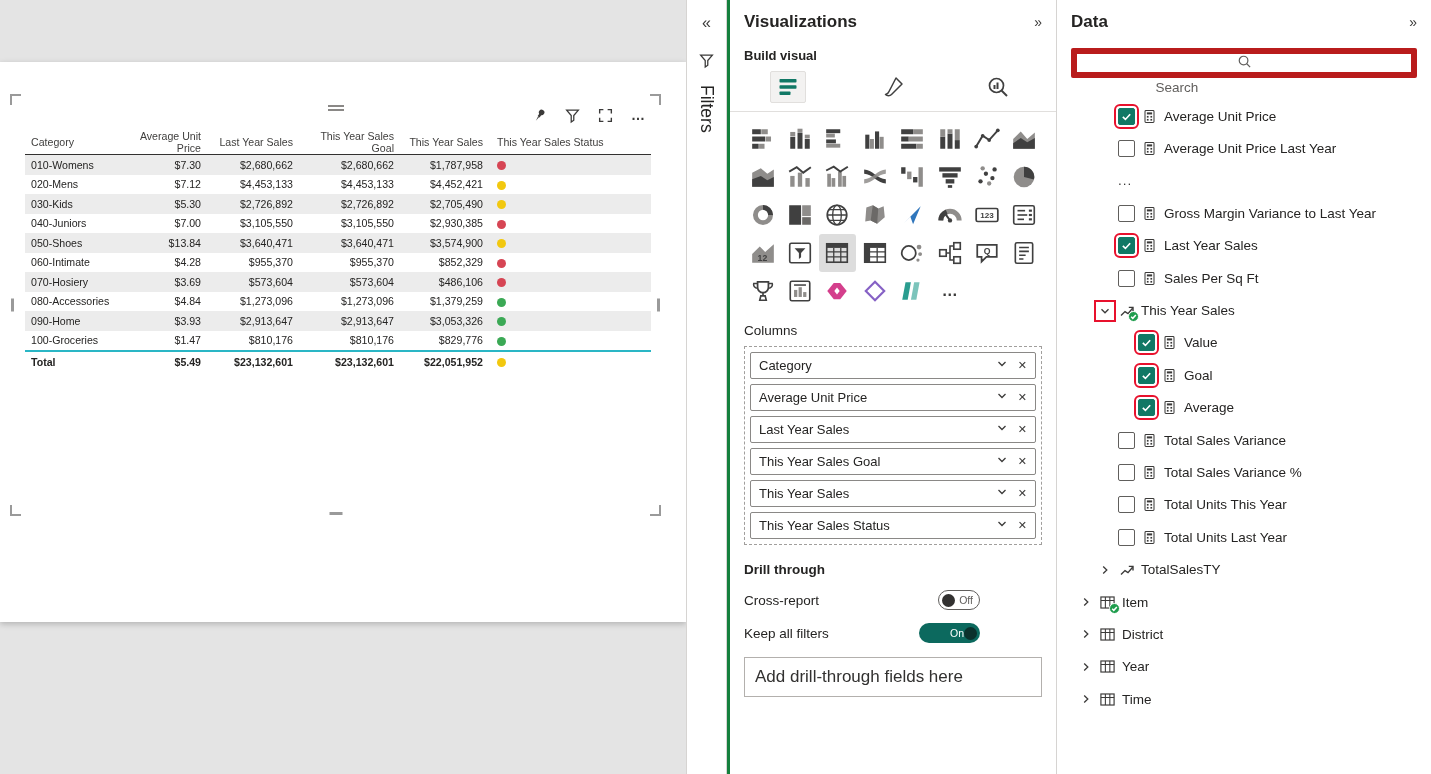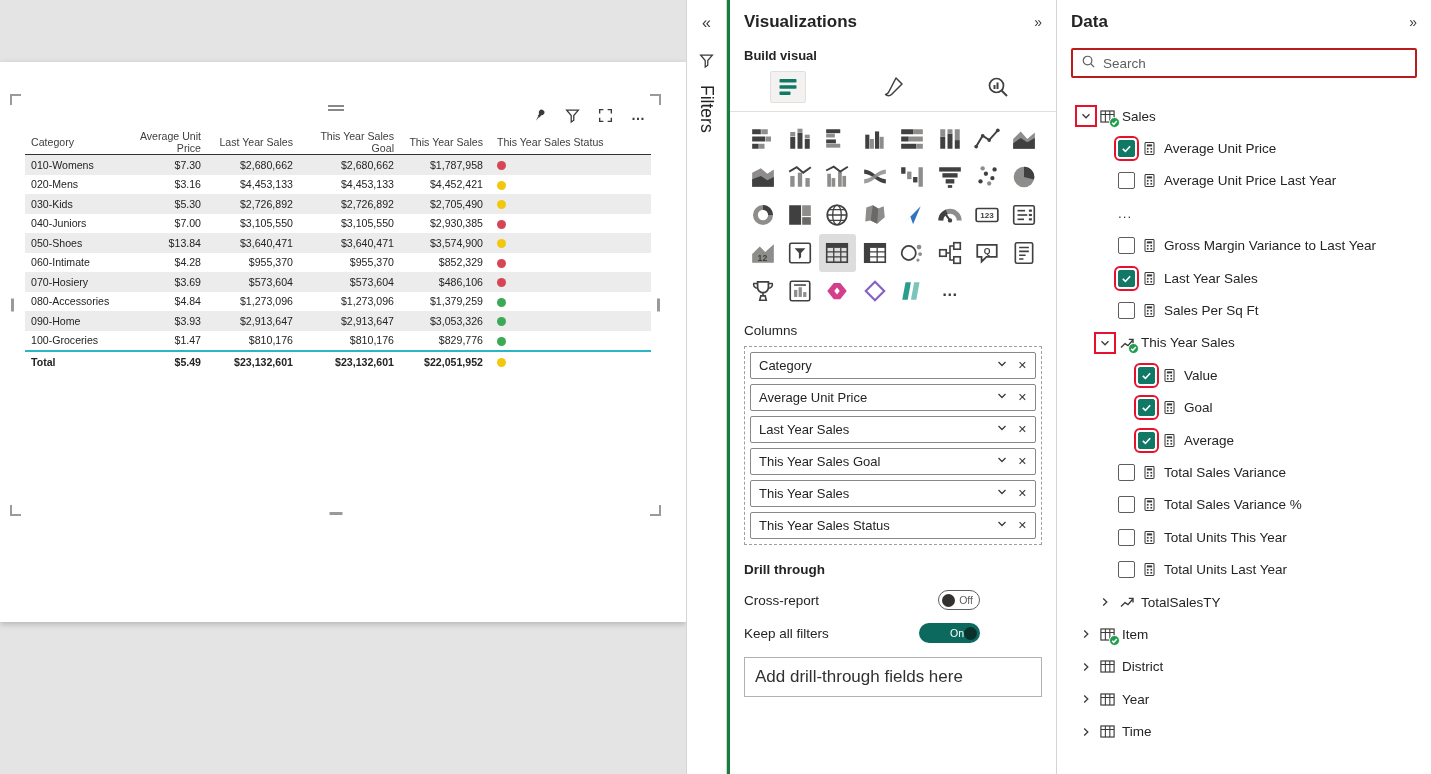--- a/index.html
+++ b/index.html
@@ -72,21 +72,21 @@
   .drow { display:flex; justify-content:space-between; align-items:center; margin-top:13px; font-size:13.5px; padding-right:62px; }
   .toggle { height:20px; border-radius:10px; display:flex; align-items:center; font-size:10.5px; cursor:pointer; }
   .toggle.off { width:42px; border:1px solid #605e5c; background:#fff; color:#605e5c; padding:0 6px 0 3px; justify-content:space-between; }
   .toggle.off .knob { width:13px; height:13px; border-radius:50%; background:#323130; }
   .toggle.on { width:61px; background:#0c695e; color:#fff; padding:0 3px 0 7px; justify-content:flex-end; }
   .toggle.on .knob { width:13px; height:13px; border-radius:50%; background:#0b312c; }
   .droparea { margin-top:14px; height:40px; border:1px solid #b3b0ad; display:flex; align-items:center; padding-left:10px; font-size:17px; color:#323130; background:#fff; }
 
   
   .dpane { position:absolute; left:1056px; top:0; width:375px; height:774px; background:#fff; border-left:1px solid #d6d4d2; padding:0 14px; }
-  .search { margin-top:16px; height:30px; border:2px solid #b91c1c; border-radius:2px; display:flex; align-items:center; padding:0 8px; gap:7px; background:#fff; }
+  .search { margin-top:16px; height:30px; border:6px solid #b91c1c; border-radius:2px; display:flex; align-items:center; padding:0 8px; gap:7px; background:#fff;flex-direction:column; }
   .search input { border:none; outline:none; flex:1; font-size:13.5px; font-family:inherit; color:#252423; background:transparent; }
   .search input::placeholder { color:#605e5c; }
   .tree { margin-top:22px; }
   .trow2 { display:flex; align-items:center; height:32.4px; gap:6px; font-size:13.5px; color:#252423; cursor:pointer; }
   .exp { width:14px; height:14px; display:flex; align-items:center; justify-content:center; flex:none; }
   .cb { width:17px; height:17px; border:1px solid #605e5c; border-radius:2px; background:#fff; flex:none; display:flex; align-items:center; justify-content:center; }
   .cb.checked { background:#117865; border-color:#117865; }
   .hl { outline:2px solid #e8112d; outline-offset:2px; }
   .ticon { position:relative; width:17px; height:17px; display:flex; align-items:center; justify-content:center; flex:none; }
   .badge { position:absolute; right:-4px; bottom:-3px; width:11px; height:11px; border-radius:50%; background:#1f9d4d; border:1.5px solid #fff; display:flex; align-items:center; justify-content:center; }
@@ -146,21 +146,21 @@
             <div class="trow odd">
               <div class="tc l">010-Womens</div>
               <div class="tc r">$7.30</div>
               <div class="tc r">$2,680,662</div>
               <div class="tc r">$2,680,662</div>
               <div class="tc r">$1,787,958</div>
               <div class="tc s"><span class="dot red"></span></div>
             </div>
             <div class="trow">
               <div class="tc l">020-Mens</div>
-              <div class="tc r">$3.16</div>
+              <div class="tc r">$7.12</div>
               <div class="tc r">$4,453,133</div>
               <div class="tc r">$4,453,133</div>
               <div class="tc r">$4,452,421</div>
               <div class="tc s"><span class="dot yellow"></span></div>
             </div>
             <div class="trow odd">
               <div class="tc l">030-Kids</div>
               <div class="tc r">$5.30</div>
               <div class="tc r">$2,726,892</div>
               <div class="tc r">$2,726,892</div>
@@ -689,344 +689,325 @@
       <span class="pcol">»</span>
     </div>
     <div class="search">
       <span class="sicon"><svg width="15" height="15" viewBox="0 0 16 16">
             <circle cx="7" cy="7" r="4.6" fill="none" stroke="#605e5c" stroke-width="1.3"></circle>
             <line x1="10.4" y1="10.4" x2="14" y2="14" stroke="#605e5c" stroke-width="1.3"></line>
           </svg></span>
       <input placeholder="Search" style="">
     </div>
     <div class="tree">
-        <div class="trow2" style="padding-left: 8px;">
+        <div class="trow2" style="padding-left: 47px;">
+          <span class="cb checked hl">
+            <svg width="11" height="11" viewBox="0 0 12 12">
+              <polyline points="2,6.5 4.8,9.2 10,3.5" fill="none" stroke="#fff" stroke-width="1.8"></polyline>
+            </svg>
+          </span>
+          <span class="ticon">
+            <svg width="15" height="15" viewBox="0 0 16 16">
+              <rect x="3.2" y="1.6" width="9.6" height="12.8" rx="1" fill="none" stroke="#3b3a39" stroke-width="1.1"></rect>
+              <rect x="5.2" y="3.6" width="5.6" height="2.2" fill="#3b3a39"></rect>
+              <g fill="#3b3a39">
+                <rect x="5.2" y="7.4" width="1.8" height="1.8"></rect>
+                <rect x="9" y="7.4" width="1.8" height="1.8"></rect>
+                <rect x="5.2" y="10.6" width="1.8" height="1.8"></rect>
+                <rect x="9" y="10.6" width="1.8" height="1.8"></rect>
+              </g>
+            </svg>
+          </span>
+          <span class="tlabel">Average Unit Price</span>
+        </div>
+        <div class="trow2" style="padding-left: 47px;">
+          <span class="cb unchecked"></span>
+          <span class="ticon">
+            <svg width="15" height="15" viewBox="0 0 16 16">
+              <rect x="3.2" y="1.6" width="9.6" height="12.8" rx="1" fill="none" stroke="#3b3a39" stroke-width="1.1"></rect>
+              <rect x="5.2" y="3.6" width="5.6" height="2.2" fill="#3b3a39"></rect>
+              <g fill="#3b3a39">
+                <rect x="5.2" y="7.4" width="1.8" height="1.8"></rect>
+                <rect x="9" y="7.4" width="1.8" height="1.8"></rect>
+                <rect x="5.2" y="10.6" width="1.8" height="1.8"></rect>
+                <rect x="9" y="10.6" width="1.8" height="1.8"></rect>
+              </g>
+            </svg>
+          </span>
+          <span class="tlabel">Average Unit Price Last Year</span>
+        </div>
+        <div class="trow2" style="padding-left: 47px;">
+          <span class="tlabel tell">...</span>
+        </div>
+        <div class="trow2" style="padding-left: 47px;">
+          <span class="cb unchecked"></span>
+          <span class="ticon">
+            <svg width="15" height="15" viewBox="0 0 16 16">
+              <rect x="3.2" y="1.6" width="9.6" height="12.8" rx="1" fill="none" stroke="#3b3a39" stroke-width="1.1"></rect>
+              <rect x="5.2" y="3.6" width="5.6" height="2.2" fill="#3b3a39"></rect>
+              <g fill="#3b3a39">
+                <rect x="5.2" y="7.4" width="1.8" height="1.8"></rect>
+                <rect x="9" y="7.4" width="1.8" height="1.8"></rect>
+                <rect x="5.2" y="10.6" width="1.8" height="1.8"></rect>
+                <rect x="9" y="10.6" width="1.8" height="1.8"></rect>
+              </g>
+            </svg>
+          </span>
+          <span class="tlabel">Gross Margin Variance to Last Year</span>
+        </div>
+        <div class="trow2" style="padding-left: 47px;">
+          <span class="cb checked hl">
+            <svg width="11" height="11" viewBox="0 0 12 12">
+              <polyline points="2,6.5 4.8,9.2 10,3.5" fill="none" stroke="#fff" stroke-width="1.8"></polyline>
+            </svg>
+          </span>
+          <span class="ticon">
+            <svg width="15" height="15" viewBox="0 0 16 16">
+              <rect x="3.2" y="1.6" width="9.6" height="12.8" rx="1" fill="none" stroke="#3b3a39" stroke-width="1.1"></rect>
+              <rect x="5.2" y="3.6" width="5.6" height="2.2" fill="#3b3a39"></rect>
+              <g fill="#3b3a39">
+                <rect x="5.2" y="7.4" width="1.8" height="1.8"></rect>
+                <rect x="9" y="7.4" width="1.8" height="1.8"></rect>
+                <rect x="5.2" y="10.6" width="1.8" height="1.8"></rect>
+                <rect x="9" y="10.6" width="1.8" height="1.8"></rect>
+              </g>
+            </svg>
+          </span>
+          <span class="tlabel">Last Year Sales</span>
+        </div>
+        <div class="trow2" style="padding-left: 47px;">
+          <span class="cb unchecked"></span>
+          <span class="ticon">
+            <svg width="15" height="15" viewBox="0 0 16 16">
+              <rect x="3.2" y="1.6" width="9.6" height="12.8" rx="1" fill="none" stroke="#3b3a39" stroke-width="1.1"></rect>
+              <rect x="5.2" y="3.6" width="5.6" height="2.2" fill="#3b3a39"></rect>
+              <g fill="#3b3a39">
+                <rect x="5.2" y="7.4" width="1.8" height="1.8"></rect>
+                <rect x="9" y="7.4" width="1.8" height="1.8"></rect>
+                <rect x="5.2" y="10.6" width="1.8" height="1.8"></rect>
+                <rect x="9" y="10.6" width="1.8" height="1.8"></rect>
+              </g>
+            </svg>
+          </span>
+          <span class="tlabel">Sales Per Sq Ft</span>
+        </div>
+        <div class="trow2" style="padding-left: 27px;">
           <span class="exp hl">
             <svg width="12" height="12" viewBox="0 0 12 12">
               <polyline points="2.5,4.2 6,7.8 9.5,4.2" fill="none" stroke="#3b3a39" stroke-width="1.3"></polyline>
             </svg>
           </span>
           <span class="ticon">
-            <svg width="17" height="17" viewBox="0 0 16 16">
-              <rect x="1.8" y="2.8" width="12.4" height="10.4" fill="none" stroke="#3b3a39" stroke-width="1.1"></rect>
-              <path d="M1.8,6.2 h12.4 M6,2.8 v10.4 M10.2,2.8 v10.4" stroke="#3b3a39" stroke-width="1" fill="none"></path>
+            <svg width="16" height="16" viewBox="0 0 16 16">
+              <path d="M2,12.6 L6,8.6 L9,10.6 L13.6,5.2" fill="none" stroke="#3b3a39" stroke-width="1.4"></path>
+              <path d="M9.8,4.4 h4.2 v4.2" fill="none" stroke="#3b3a39" stroke-width="1.4"></path>
             </svg>
             <span class="badge">
               <svg width="7" height="7" viewBox="0 0 12 12">
                 <polyline points="2,6.5 4.8,9.2 10,3.5" fill="none" stroke="#fff" stroke-width="2.6"></polyline>
               </svg>
             </span>
           </span>
-          <span class="tlabel">Sales</span>
-        </div>
-        <div class="trow2" style="padding-left: 47px;">
+          <span class="tlabel">This Year Sales</span>
+        </div>
+        <div class="trow2" style="padding-left: 67px;">
           <span class="cb checked hl">
             <svg width="11" height="11" viewBox="0 0 12 12">
               <polyline points="2,6.5 4.8,9.2 10,3.5" fill="none" stroke="#fff" stroke-width="1.8"></polyline>
             </svg>
           </span>
           <span class="ticon">
             <svg width="15" height="15" viewBox="0 0 16 16">
               <rect x="3.2" y="1.6" width="9.6" height="12.8" rx="1" fill="none" stroke="#3b3a39" stroke-width="1.1"></rect>
               <rect x="5.2" y="3.6" width="5.6" height="2.2" fill="#3b3a39"></rect>
               <g fill="#3b3a39">
                 <rect x="5.2" y="7.4" width="1.8" height="1.8"></rect>
                 <rect x="9" y="7.4" width="1.8" height="1.8"></rect>
                 <rect x="5.2" y="10.6" width="1.8" height="1.8"></rect>
                 <rect x="9" y="10.6" width="1.8" height="1.8"></rect>
               </g>
             </svg>
           </span>
-          <span class="tlabel">Average Unit Price</span>
-        </div>
-        <div class="trow2" style="padding-left: 47px;">
-          <span class="cb unchecked"></span>
-          <span class="ticon">
-            <svg width="15" height="15" viewBox="0 0 16 16">
-              <rect x="3.2" y="1.6" width="9.6" height="12.8" rx="1" fill="none" stroke="#3b3a39" stroke-width="1.1"></rect>
-              <rect x="5.2" y="3.6" width="5.6" height="2.2" fill="#3b3a39"></rect>
-              <g fill="#3b3a39">
-                <rect x="5.2" y="7.4" width="1.8" height="1.8"></rect>
-                <rect x="9" y="7.4" width="1.8" height="1.8"></rect>
-                <rect x="5.2" y="10.6" width="1.8" height="1.8"></rect>
-                <rect x="9" y="10.6" width="1.8" height="1.8"></rect>
-              </g>
-            </svg>
-          </span>
-          <span class="tlabel">Average Unit Price Last Year</span>
-        </div>
-        <div class="trow2" style="padding-left: 47px;">
-          <span class="tlabel tell">...</span>
-        </div>
-        <div class="trow2" style="padding-left: 47px;">
-          <span class="cb unchecked"></span>
-          <span class="ticon">
-            <svg width="15" height="15" viewBox="0 0 16 16">
-              <rect x="3.2" y="1.6" width="9.6" height="12.8" rx="1" fill="none" stroke="#3b3a39" stroke-width="1.1"></rect>
-              <rect x="5.2" y="3.6" width="5.6" height="2.2" fill="#3b3a39"></rect>
-              <g fill="#3b3a39">
-                <rect x="5.2" y="7.4" width="1.8" height="1.8"></rect>
-                <rect x="9" y="7.4" width="1.8" height="1.8"></rect>
-                <rect x="5.2" y="10.6" width="1.8" height="1.8"></rect>
-                <rect x="9" y="10.6" width="1.8" height="1.8"></rect>
-              </g>
-            </svg>
-          </span>
-          <span class="tlabel">Gross Margin Variance to Last Year</span>
-        </div>
-        <div class="trow2" style="padding-left: 47px;">
+          <span class="tlabel">Value</span>
+        </div>
+        <div class="trow2" style="padding-left: 67px;">
           <span class="cb checked hl">
             <svg width="11" height="11" viewBox="0 0 12 12">
               <polyline points="2,6.5 4.8,9.2 10,3.5" fill="none" stroke="#fff" stroke-width="1.8"></polyline>
             </svg>
           </span>
           <span class="ticon">
             <svg width="15" height="15" viewBox="0 0 16 16">
               <rect x="3.2" y="1.6" width="9.6" height="12.8" rx="1" fill="none" stroke="#3b3a39" stroke-width="1.1"></rect>
               <rect x="5.2" y="3.6" width="5.6" height="2.2" fill="#3b3a39"></rect>
               <g fill="#3b3a39">
                 <rect x="5.2" y="7.4" width="1.8" height="1.8"></rect>
                 <rect x="9" y="7.4" width="1.8" height="1.8"></rect>
                 <rect x="5.2" y="10.6" width="1.8" height="1.8"></rect>
                 <rect x="9" y="10.6" width="1.8" height="1.8"></rect>
               </g>
             </svg>
           </span>
-          <span class="tlabel">Last Year Sales</span>
+          <span class="tlabel">Goal</span>
+        </div>
+        <div class="trow2" style="padding-left: 67px;">
+          <span class="cb checked hl">
+            <svg width="11" height="11" viewBox="0 0 12 12">
+              <polyline points="2,6.5 4.8,9.2 10,3.5" fill="none" stroke="#fff" stroke-width="1.8"></polyline>
+            </svg>
+          </span>
+          <span class="ticon">
+            <svg width="15" height="15" viewBox="0 0 16 16">
+              <rect x="3.2" y="1.6" width="9.6" height="12.8" rx="1" fill="none" stroke="#3b3a39" stroke-width="1.1"></rect>
+              <rect x="5.2" y="3.6" width="5.6" height="2.2" fill="#3b3a39"></rect>
+              <g fill="#3b3a39">
+                <rect x="5.2" y="7.4" width="1.8" height="1.8"></rect>
+                <rect x="9" y="7.4" width="1.8" height="1.8"></rect>
+                <rect x="5.2" y="10.6" width="1.8" height="1.8"></rect>
+                <rect x="9" y="10.6" width="1.8" height="1.8"></rect>
+              </g>
+            </svg>
+          </span>
+          <span class="tlabel">Average</span>
         </div>
         <div class="trow2" style="padding-left: 47px;">
           <span class="cb unchecked"></span>
           <span class="ticon">
             <svg width="15" height="15" viewBox="0 0 16 16">
               <rect x="3.2" y="1.6" width="9.6" height="12.8" rx="1" fill="none" stroke="#3b3a39" stroke-width="1.1"></rect>
               <rect x="5.2" y="3.6" width="5.6" height="2.2" fill="#3b3a39"></rect>
               <g fill="#3b3a39">
                 <rect x="5.2" y="7.4" width="1.8" height="1.8"></rect>
                 <rect x="9" y="7.4" width="1.8" height="1.8"></rect>
                 <rect x="5.2" y="10.6" width="1.8" height="1.8"></rect>
                 <rect x="9" y="10.6" width="1.8" height="1.8"></rect>
               </g>
             </svg>
           </span>
-          <span class="tlabel">Sales Per Sq Ft</span>
+          <span class="tlabel">Total Sales Variance</span>
+        </div>
+        <div class="trow2" style="padding-left: 47px;">
+          <span class="cb unchecked"></span>
+          <span class="ticon">
+            <svg width="15" height="15" viewBox="0 0 16 16">
+              <rect x="3.2" y="1.6" width="9.6" height="12.8" rx="1" fill="none" stroke="#3b3a39" stroke-width="1.1"></rect>
+              <rect x="5.2" y="3.6" width="5.6" height="2.2" fill="#3b3a39"></rect>
+              <g fill="#3b3a39">
+                <rect x="5.2" y="7.4" width="1.8" height="1.8"></rect>
+                <rect x="9" y="7.4" width="1.8" height="1.8"></rect>
+                <rect x="5.2" y="10.6" width="1.8" height="1.8"></rect>
+                <rect x="9" y="10.6" width="1.8" height="1.8"></rect>
+              </g>
+            </svg>
+          </span>
+          <span class="tlabel">Total Sales Variance %</span>
+        </div>
+        <div class="trow2" style="padding-left: 47px;">
+          <span class="cb unchecked"></span>
+          <span class="ticon">
+            <svg width="15" height="15" viewBox="0 0 16 16">
+              <rect x="3.2" y="1.6" width="9.6" height="12.8" rx="1" fill="none" stroke="#3b3a39" stroke-width="1.1"></rect>
+              <rect x="5.2" y="3.6" width="5.6" height="2.2" fill="#3b3a39"></rect>
+              <g fill="#3b3a39">
+                <rect x="5.2" y="7.4" width="1.8" height="1.8"></rect>
+                <rect x="9" y="7.4" width="1.8" height="1.8"></rect>
+                <rect x="5.2" y="10.6" width="1.8" height="1.8"></rect>
+                <rect x="9" y="10.6" width="1.8" height="1.8"></rect>
+              </g>
+            </svg>
+          </span>
+          <span class="tlabel">Total Units This Year</span>
+        </div>
+        <div class="trow2" style="padding-left: 47px;">
+          <span class="cb unchecked"></span>
+          <span class="ticon">
+            <svg width="15" height="15" viewBox="0 0 16 16">
+              <rect x="3.2" y="1.6" width="9.6" height="12.8" rx="1" fill="none" stroke="#3b3a39" stroke-width="1.1"></rect>
+              <rect x="5.2" y="3.6" width="5.6" height="2.2" fill="#3b3a39"></rect>
+              <g fill="#3b3a39">
+                <rect x="5.2" y="7.4" width="1.8" height="1.8"></rect>
+                <rect x="9" y="7.4" width="1.8" height="1.8"></rect>
+                <rect x="5.2" y="10.6" width="1.8" height="1.8"></rect>
+                <rect x="9" y="10.6" width="1.8" height="1.8"></rect>
+              </g>
+            </svg>
+          </span>
+          <span class="tlabel">Total Units Last Year</span>
         </div>
         <div class="trow2" style="padding-left: 27px;">
-          <span class="exp hl">
+          <span class="exp">
             <svg width="12" height="12" viewBox="0 0 12 12">
-              <polyline points="2.5,4.2 6,7.8 9.5,4.2" fill="none" stroke="#3b3a39" stroke-width="1.3"></polyline>
+              <polyline points="4.2,2.5 7.8,6 4.2,9.5" fill="none" stroke="#3b3a39" stroke-width="1.3"></polyline>
             </svg>
           </span>
           <span class="ticon">
             <svg width="16" height="16" viewBox="0 0 16 16">
               <path d="M2,12.6 L6,8.6 L9,10.6 L13.6,5.2" fill="none" stroke="#3b3a39" stroke-width="1.4"></path>
               <path d="M9.8,4.4 h4.2 v4.2" fill="none" stroke="#3b3a39" stroke-width="1.4"></path>
+            </svg>
+          </span>
+          <span class="tlabel">TotalSalesTY</span>
+        </div>
+        <div class="trow2" style="padding-left: 8px;">
+          <span class="exp">
+            <svg width="12" height="12" viewBox="0 0 12 12">
+              <polyline points="4.2,2.5 7.8,6 4.2,9.5" fill="none" stroke="#3b3a39" stroke-width="1.3"></polyline>
+            </svg>
+          </span>
+          <span class="ticon">
+            <svg width="17" height="17" viewBox="0 0 16 16">
+              <rect x="1.8" y="2.8" width="12.4" height="10.4" fill="none" stroke="#3b3a39" stroke-width="1.1"></rect>
+              <path d="M1.8,6.2 h12.4 M6,2.8 v10.4 M10.2,2.8 v10.4" stroke="#3b3a39" stroke-width="1" fill="none"></path>
             </svg>
             <span class="badge">
               <svg width="7" height="7" viewBox="0 0 12 12">
                 <polyline points="2,6.5 4.8,9.2 10,3.5" fill="none" stroke="#fff" stroke-width="2.6"></polyline>
               </svg>
             </span>
           </span>
-          <span class="tlabel">This Year Sales</span>
-        </div>
-        <div class="trow2" style="padding-left: 67px;">
-          <span class="cb checked hl">
-            <svg width="11" height="11" viewBox="0 0 12 12">
-              <polyline points="2,6.5 4.8,9.2 10,3.5" fill="none" stroke="#fff" stroke-width="1.8"></polyline>
-            </svg>
-          </span>
-          <span class="ticon">
-            <svg width="15" height="15" viewBox="0 0 16 16">
-              <rect x="3.2" y="1.6" width="9.6" height="12.8" rx="1" fill="none" stroke="#3b3a39" stroke-width="1.1"></rect>
-              <rect x="5.2" y="3.6" width="5.6" height="2.2" fill="#3b3a39"></rect>
-              <g fill="#3b3a39">
-                <rect x="5.2" y="7.4" width="1.8" height="1.8"></rect>
-                <rect x="9" y="7.4" width="1.8" height="1.8"></rect>
-                <rect x="5.2" y="10.6" width="1.8" height="1.8"></rect>
-                <rect x="9" y="10.6" width="1.8" height="1.8"></rect>
-              </g>
-            </svg>
-          </span>
-          <span class="tlabel">Value</span>
-        </div>
-        <div class="trow2" style="padding-left: 67px;">
-          <span class="cb checked hl">
-            <svg width="11" height="11" viewBox="0 0 12 12">
-              <polyline points="2,6.5 4.8,9.2 10,3.5" fill="none" stroke="#fff" stroke-width="1.8"></polyline>
-            </svg>
-          </span>
-          <span class="ticon">
-            <svg width="15" height="15" viewBox="0 0 16 16">
-              <rect x="3.2" y="1.6" width="9.6" height="12.8" rx="1" fill="none" stroke="#3b3a39" stroke-width="1.1"></rect>
-              <rect x="5.2" y="3.6" width="5.6" height="2.2" fill="#3b3a39"></rect>
-              <g fill="#3b3a39">
-                <rect x="5.2" y="7.4" width="1.8" height="1.8"></rect>
-                <rect x="9" y="7.4" width="1.8" height="1.8"></rect>
-                <rect x="5.2" y="10.6" width="1.8" height="1.8"></rect>
-                <rect x="9" y="10.6" width="1.8" height="1.8"></rect>
-              </g>
-            </svg>
-          </span>
-          <span class="tlabel">Goal</span>
-        </div>
-        <div class="trow2" style="padding-left: 67px;">
-          <span class="cb checked hl">
-            <svg width="11" height="11" viewBox="0 0 12 12">
-              <polyline points="2,6.5 4.8,9.2 10,3.5" fill="none" stroke="#fff" stroke-width="1.8"></polyline>
-            </svg>
-          </span>
-          <span class="ticon">
-            <svg width="15" height="15" viewBox="0 0 16 16">
-              <rect x="3.2" y="1.6" width="9.6" height="12.8" rx="1" fill="none" stroke="#3b3a39" stroke-width="1.1"></rect>
-              <rect x="5.2" y="3.6" width="5.6" height="2.2" fill="#3b3a39"></rect>
-              <g fill="#3b3a39">
-                <rect x="5.2" y="7.4" width="1.8" height="1.8"></rect>
-                <rect x="9" y="7.4" width="1.8" height="1.8"></rect>
-                <rect x="5.2" y="10.6" width="1.8" height="1.8"></rect>
-                <rect x="9" y="10.6" width="1.8" height="1.8"></rect>
-              </g>
-            </svg>
-          </span>
-          <span class="tlabel">Average</span>
-        </div>
-        <div class="trow2" style="padding-left: 47px;">
-          <span class="cb unchecked"></span>
-          <span class="ticon">
-            <svg width="15" height="15" viewBox="0 0 16 16">
-              <rect x="3.2" y="1.6" width="9.6" height="12.8" rx="1" fill="none" stroke="#3b3a39" stroke-width="1.1"></rect>
-              <rect x="5.2" y="3.6" width="5.6" height="2.2" fill="#3b3a39"></rect>
-              <g fill="#3b3a39">
-                <rect x="5.2" y="7.4" width="1.8" height="1.8"></rect>
-                <rect x="9" y="7.4" width="1.8" height="1.8"></rect>
-                <rect x="5.2" y="10.6" width="1.8" height="1.8"></rect>
-                <rect x="9" y="10.6" width="1.8" height="1.8"></rect>
-              </g>
-            </svg>
-          </span>
-          <span class="tlabel">Total Sales Variance</span>
-        </div>
-        <div class="trow2" style="padding-left: 47px;">
-          <span class="cb unchecked"></span>
-          <span class="ticon">
-            <svg width="15" height="15" viewBox="0 0 16 16">
-              <rect x="3.2" y="1.6" width="9.6" height="12.8" rx="1" fill="none" stroke="#3b3a39" stroke-width="1.1"></rect>
-              <rect x="5.2" y="3.6" width="5.6" height="2.2" fill="#3b3a39"></rect>
-              <g fill="#3b3a39">
-                <rect x="5.2" y="7.4" width="1.8" height="1.8"></rect>
-                <rect x="9" y="7.4" width="1.8" height="1.8"></rect>
-                <rect x="5.2" y="10.6" width="1.8" height="1.8"></rect>
-                <rect x="9" y="10.6" width="1.8" height="1.8"></rect>
-              </g>
-            </svg>
-          </span>
-          <span class="tlabel">Total Sales Variance %</span>
-        </div>
-        <div class="trow2" style="padding-left: 47px;">
-          <span class="cb unchecked"></span>
-          <span class="ticon">
-            <svg width="15" height="15" viewBox="0 0 16 16">
-              <rect x="3.2" y="1.6" width="9.6" height="12.8" rx="1" fill="none" stroke="#3b3a39" stroke-width="1.1"></rect>
-              <rect x="5.2" y="3.6" width="5.6" height="2.2" fill="#3b3a39"></rect>
-              <g fill="#3b3a39">
-                <rect x="5.2" y="7.4" width="1.8" height="1.8"></rect>
-                <rect x="9" y="7.4" width="1.8" height="1.8"></rect>
-                <rect x="5.2" y="10.6" width="1.8" height="1.8"></rect>
-                <rect x="9" y="10.6" width="1.8" height="1.8"></rect>
-              </g>
-            </svg>
-          </span>
-          <span class="tlabel">Total Units This Year</span>
-        </div>
-        <div class="trow2" style="padding-left: 47px;">
-          <span class="cb unchecked"></span>
-          <span class="ticon">
-            <svg width="15" height="15" viewBox="0 0 16 16">
-              <rect x="3.2" y="1.6" width="9.6" height="12.8" rx="1" fill="none" stroke="#3b3a39" stroke-width="1.1"></rect>
-              <rect x="5.2" y="3.6" width="5.6" height="2.2" fill="#3b3a39"></rect>
-              <g fill="#3b3a39">
-                <rect x="5.2" y="7.4" width="1.8" height="1.8"></rect>
-                <rect x="9" y="7.4" width="1.8" height="1.8"></rect>
-                <rect x="5.2" y="10.6" width="1.8" height="1.8"></rect>
-                <rect x="9" y="10.6" width="1.8" height="1.8"></rect>
-              </g>
-            </svg>
-          </span>
-          <span class="tlabel">Total Units Last Year</span>
-        </div>
-        <div class="trow2" style="padding-left: 27px;">
-          <span class="exp">
-            <svg width="12" height="12" viewBox="0 0 12 12">
-              <polyline points="4.2,2.5 7.8,6 4.2,9.5" fill="none" stroke="#3b3a39" stroke-width="1.3"></polyline>
-            </svg>
-          </span>
-          <span class="ticon">
-            <svg width="16" height="16" viewBox="0 0 16 16">
-              <path d="M2,12.6 L6,8.6 L9,10.6 L13.6,5.2" fill="none" stroke="#3b3a39" stroke-width="1.4"></path>
-              <path d="M9.8,4.4 h4.2 v4.2" fill="none" stroke="#3b3a39" stroke-width="1.4"></path>
-            </svg>
-          </span>
-          <span class="tlabel">TotalSalesTY</span>
+          <span class="tlabel">Item</span>
         </div>
         <div class="trow2" style="padding-left: 8px;">
           <span class="exp">
             <svg width="12" height="12" viewBox="0 0 12 12">
               <polyline points="4.2,2.5 7.8,6 4.2,9.5" fill="none" stroke="#3b3a39" stroke-width="1.3"></polyline>
             </svg>
           </span>
           <span class="ticon">
             <svg width="17" height="17" viewBox="0 0 16 16">
               <rect x="1.8" y="2.8" width="12.4" height="10.4" fill="none" stroke="#3b3a39" stroke-width="1.1"></rect>
               <path d="M1.8,6.2 h12.4 M6,2.8 v10.4 M10.2,2.8 v10.4" stroke="#3b3a39" stroke-width="1" fill="none"></path>
             </svg>
-            <span class="badge">
-              <svg width="7" height="7" viewBox="0 0 12 12">
-                <polyline points="2,6.5 4.8,9.2 10,3.5" fill="none" stroke="#fff" stroke-width="2.6"></polyline>
-              </svg>
-            </span>
-          </span>
-          <span class="tlabel">Item</span>
+          </span>
+          <span class="tlabel">District</span>
         </div>
         <div class="trow2" style="padding-left: 8px;">
           <span class="exp">
             <svg width="12" height="12" viewBox="0 0 12 12">
               <polyline points="4.2,2.5 7.8,6 4.2,9.5" fill="none" stroke="#3b3a39" stroke-width="1.3"></polyline>
             </svg>
           </span>
           <span class="ticon">
             <svg width="17" height="17" viewBox="0 0 16 16">
               <rect x="1.8" y="2.8" width="12.4" height="10.4" fill="none" stroke="#3b3a39" stroke-width="1.1"></rect>
               <path d="M1.8,6.2 h12.4 M6,2.8 v10.4 M10.2,2.8 v10.4" stroke="#3b3a39" stroke-width="1" fill="none"></path>
             </svg>
           </span>
-          <span class="tlabel">District</span>
+          <span class="tlabel">Year</span>
         </div>
         <div class="trow2" style="padding-left: 8px;">
           <span class="exp">
             <svg width="12" height="12" viewBox="0 0 12 12">
               <polyline points="4.2,2.5 7.8,6 4.2,9.5" fill="none" stroke="#3b3a39" stroke-width="1.3"></polyline>
             </svg>
           </span>
           <span class="ticon">
             <svg width="17" height="17" viewBox="0 0 16 16">
               <rect x="1.8" y="2.8" width="12.4" height="10.4" fill="none" stroke="#3b3a39" stroke-width="1.1"></rect>
               <path d="M1.8,6.2 h12.4 M6,2.8 v10.4 M10.2,2.8 v10.4" stroke="#3b3a39" stroke-width="1" fill="none"></path>
             </svg>
           </span>
-          <span class="tlabel">Year</span>
-        </div>
-        <div class="trow2" style="padding-left: 8px;">
-          <span class="exp">
-            <svg width="12" height="12" viewBox="0 0 12 12">
-              <polyline points="4.2,2.5 7.8,6 4.2,9.5" fill="none" stroke="#3b3a39" stroke-width="1.3"></polyline>
-            </svg>
-          </span>
-          <span class="ticon">
-            <svg width="17" height="17" viewBox="0 0 16 16">
-              <rect x="1.8" y="2.8" width="12.4" height="10.4" fill="none" stroke="#3b3a39" stroke-width="1.1"></rect>
-              <path d="M1.8,6.2 h12.4 M6,2.8 v10.4 M10.2,2.8 v10.4" stroke="#3b3a39" stroke-width="1" fill="none"></path>
-            </svg>
-          </span>
           <span class="tlabel">Time</span>
         </div>
       </div>
   </div>
 
 </div>
 
 </body></html>

